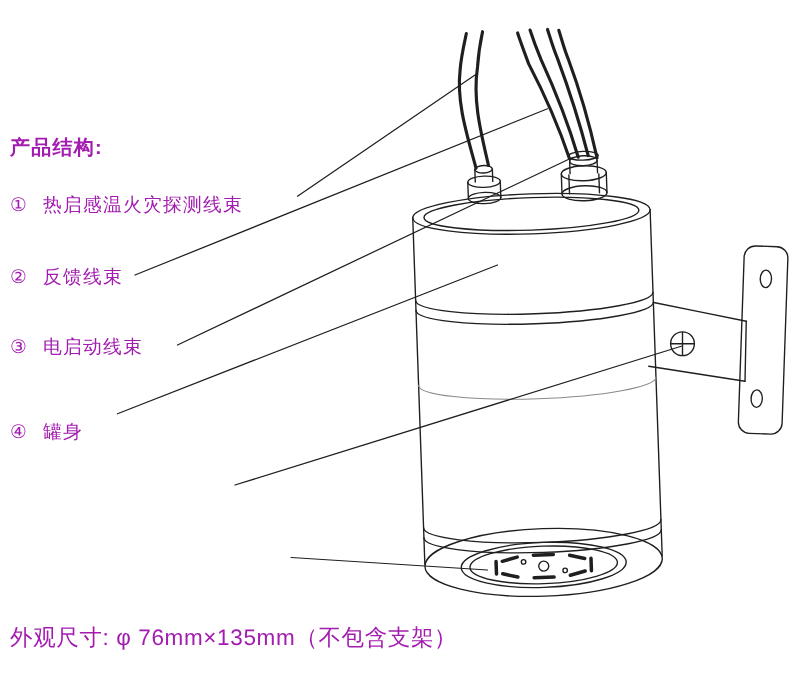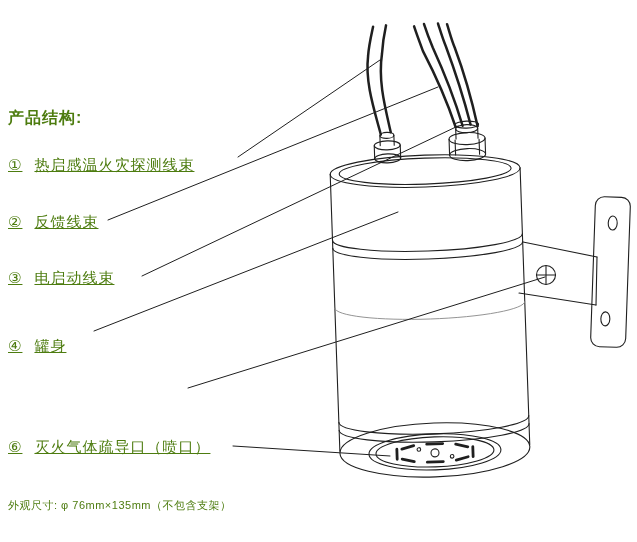--- a/index.html
+++ b/index.html
@@ -1,31 +1,31 @@
 <!DOCTYPE html>
 <html><head>
 <meta charset="utf-8">
 <style>
   html,body{margin:0;padding:0;background:#ffffff;}
   .page{
     position:relative;width:637px;height:542px;background:#ffffff;overflow:hidden;
-    font-family:"Liberation Sans","DejaVu Sans",sans-serif;color:#4d7c0f;
+    font-family:"Liberation Sans","DejaVu Sans",sans-serif;color:#a21caf;
   }
   .diagram-svg{position:absolute;left:0;top:0;width:637px;height:542px;}
   .title{
     position:absolute;left:8px;top:108px;font-size:16px;font-weight:bold;
     letter-spacing:1px;white-space:nowrap;
   }
   .part-label{
     position:absolute;left:8px;font-size:15px;letter-spacing:1px;
-    line-height:20px;white-space:nowrap;text-decoration:underline;
+    line-height:20px;white-space:nowrap;
   }
   .part-label .num{margin-right:12px;}
   .footer{
-    position:absolute;left:8px;top:498px;font-size:11px;letter-spacing:.5px;
+    position:absolute;left:8px;top:498px;font-size:18px;letter-spacing:.5px;
     white-space:nowrap;
   }
 </style>
 </head>
 <body>
 
 <div class="page">
 
   <svg class="diagram-svg" viewBox="0 0 637 542" fill="none" stroke="#1f1f1f" stroke-width="1.1" stroke-linecap="round">
 
@@ -133,19 +133,16 @@
   </div>
   <div class="part-label" style="top:268px">
     <span class="num">③</span><span class="txt">电启动线束</span>
   </div>
   <div class="part-label" style="top:212px">
     <span class="num">②</span><span class="txt">反馈线束</span>
   </div>
   <div class="part-label" style="top:336px">
     <span class="num">④</span><span class="txt">罐身</span>
   </div>
-  <div class="part-label" style="top:437px">
-    <span class="num">⑥</span><span class="txt">灭火气体疏导口（喷口）</span>
-  </div>
 
   <div class="footer">外观尺寸: φ 76mm×135mm（不包含支架）</div>
 
 </div>
 
 </body></html>

